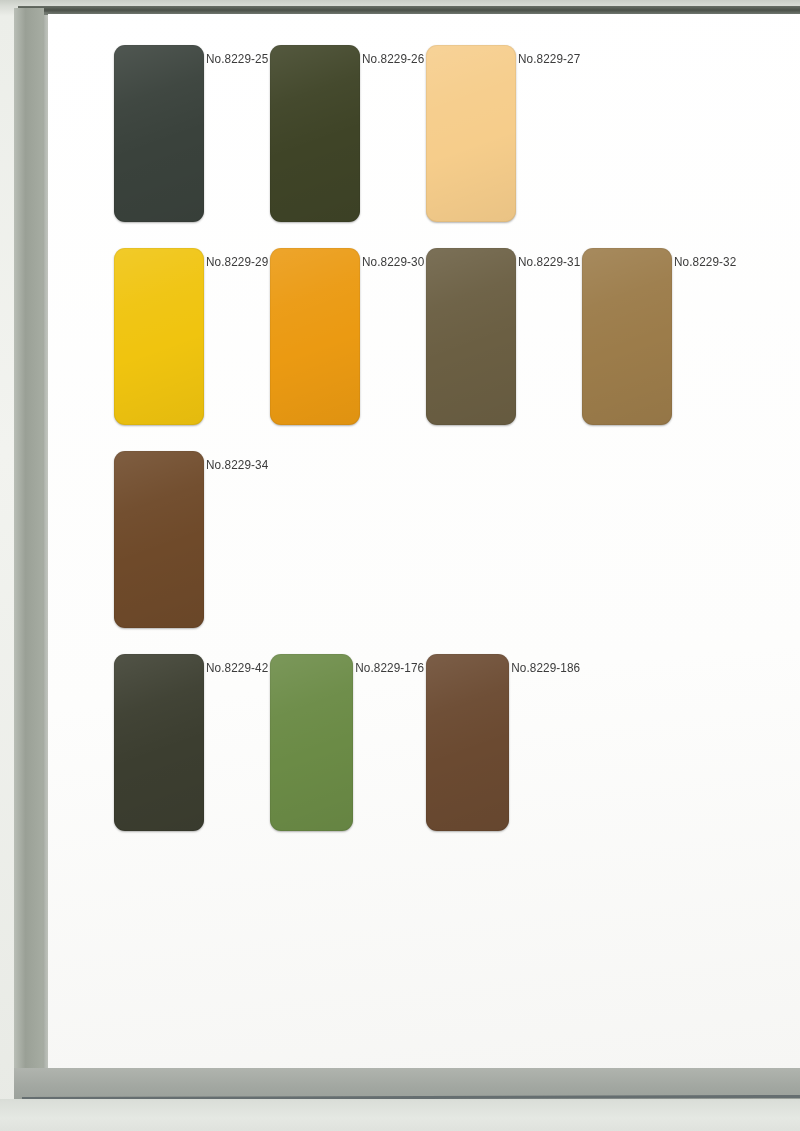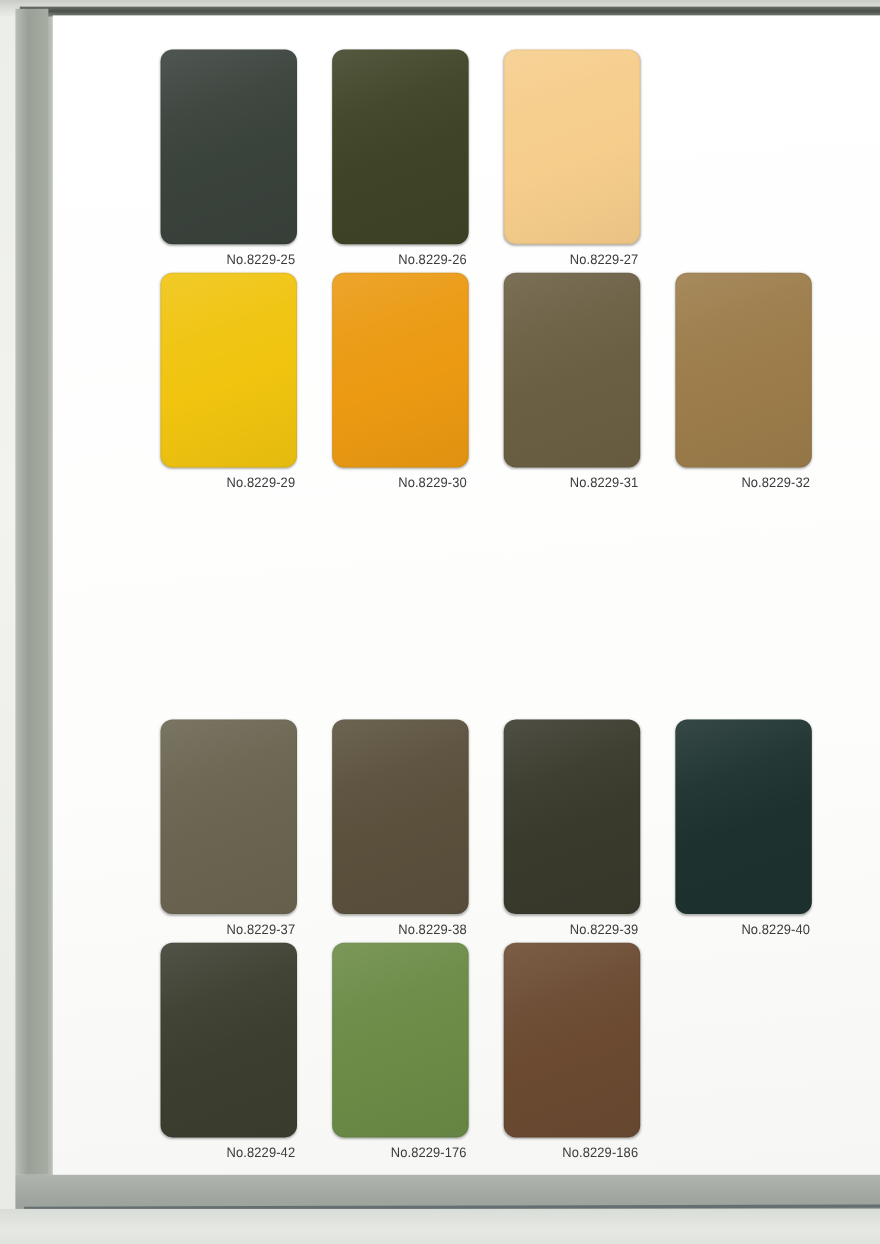--- a/index.html
+++ b/index.html
@@ -91,22 +91,21 @@
     width: 672px;
   }
 
   .swatch-row {
     display: flex;
     height: 203px;
   }
   .swatch-cell {
     width: 156px;
     display: flex;
-    flex-direction: column;
-    align-items: flex-end;
+    align-items: flex-start;
   }
 
   .chip {
     width: 124px;
     height: 177px;
     border-radius: 11px;
     position: relative;
     box-shadow:
       0 1px 2px rgba(0,0,0,.30),
       inset 0 0 0 1px rgba(0,0,0,.05);
@@ -173,37 +172,23 @@
           <div class="swatch-cell">
             <div class="chip" style="background: rgb(107, 95, 67);"></div>
             <div class="chip-label">No.8229-31</div>
           </div>
           <div class="swatch-cell">
             <div class="chip" style="background: rgb(156, 124, 74);"></div>
             <div class="chip-label">No.8229-32</div>
           </div>
         </div>
         <div class="swatch-row">
-        </div>
-        <div class="swatch-row">
-          <div class="swatch-cell">
-            <div class="chip" style="background: rgb(106, 100, 80);"></div>
-            <div class="chip-label">No.8229-37</div>
-          </div>
-          <div class="swatch-cell">
-            <div class="chip" style="background: rgb(90, 80, 60);"></div>
-            <div class="chip-label">No.8229-38</div>
-          </div>
-          <div class="swatch-cell">
-            <div class="chip" style="background: rgb(57, 58, 44);"></div>
-            <div class="chip-label">No.8229-39</div>
-          </div>
-          <div class="swatch-cell">
-            <div class="chip" style="background: rgb(29, 50, 47);"></div>
-            <div class="chip-label">No.8229-40</div>
+          <div class="swatch-cell">
+            <div class="chip" style="background: rgb(111, 74, 42);"></div>
+            <div class="chip-label">No.8229-34</div>
           </div>
         </div>
         <div class="swatch-row">
           <div class="swatch-cell">
             <div class="chip" style="background: rgb(60, 62, 48);"></div>
             <div class="chip-label">No.8229-42</div>
           </div>
           <div class="swatch-cell">
             <div class="chip" style="background: rgb(107, 139, 70);"></div>
             <div class="chip-label">No.8229-176</div>

